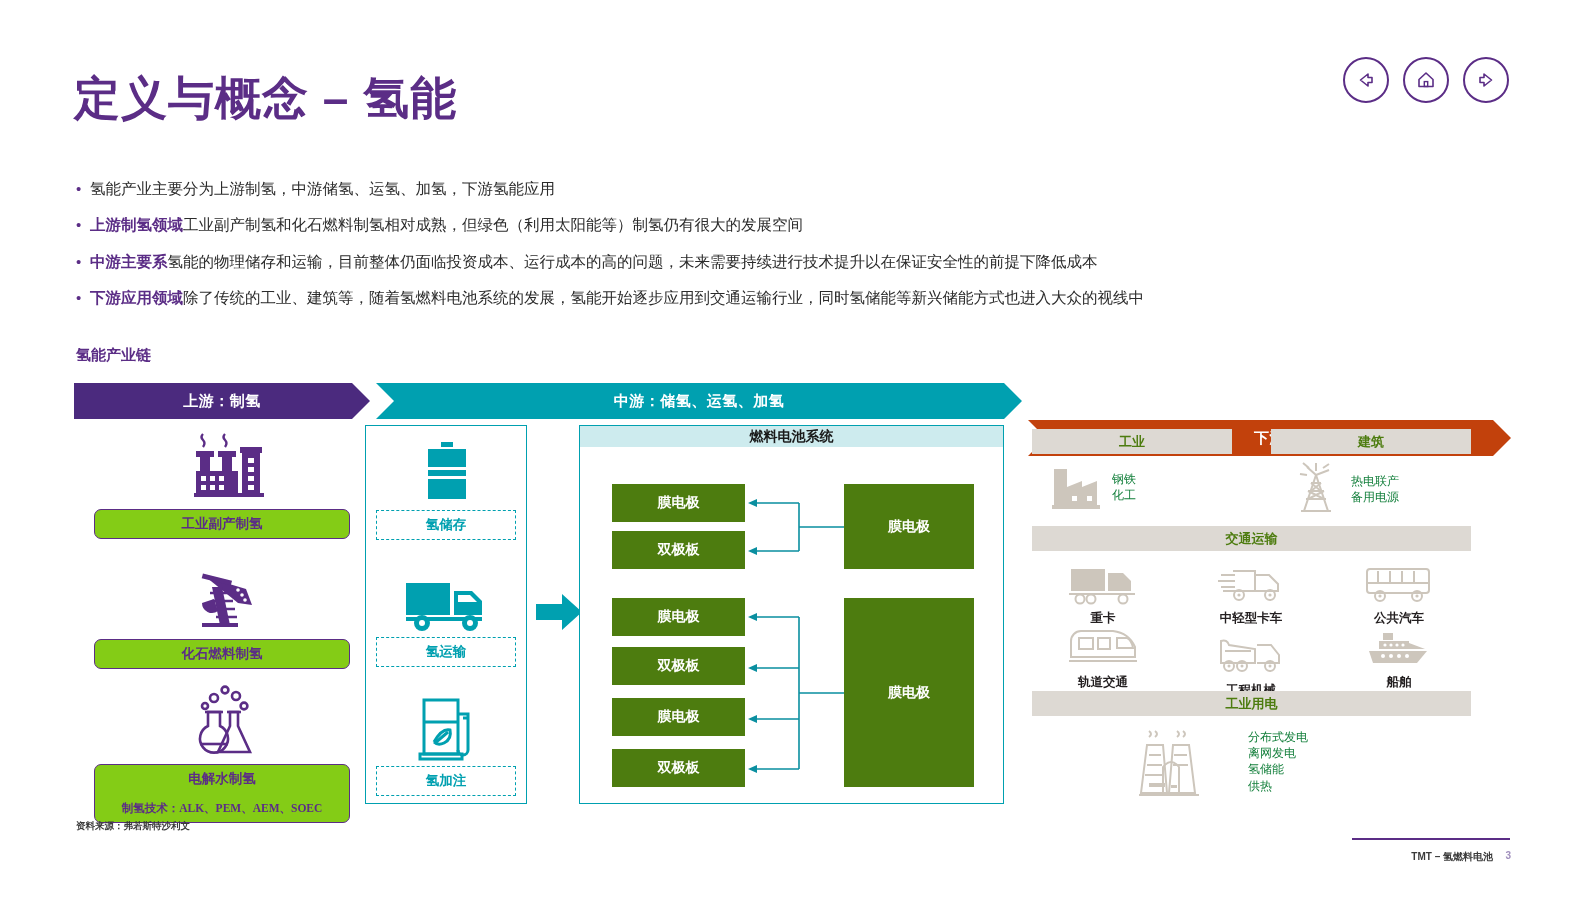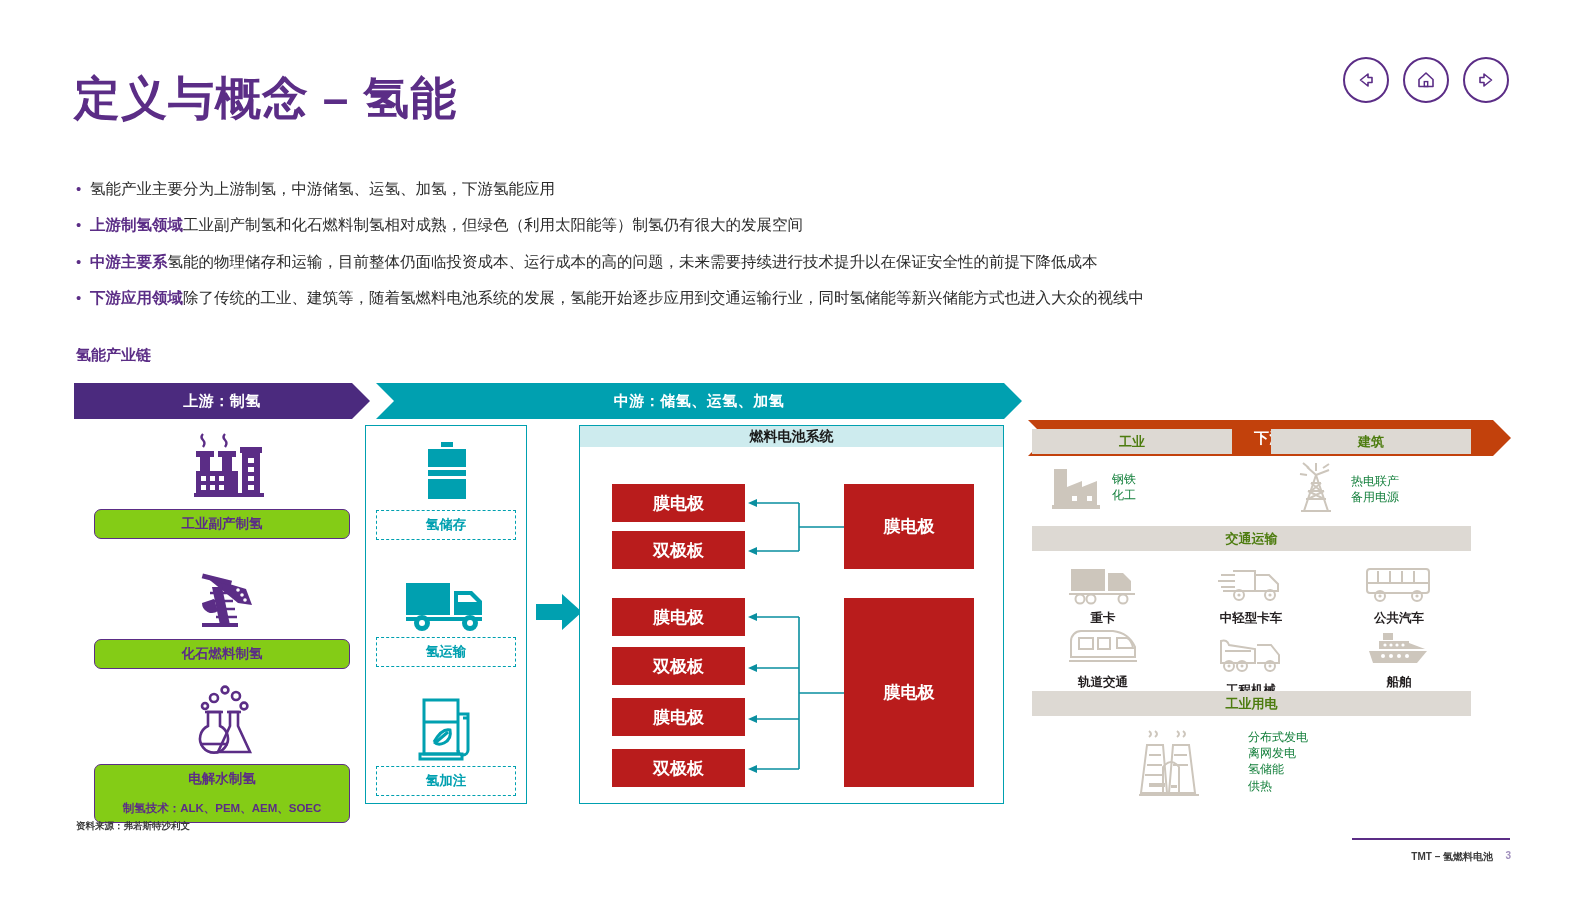--- a/index.html
+++ b/index.html
@@ -77,21 +77,21 @@
     padding:5px 3px; background:#fff;
   }
 
   .mid-arrow { position:absolute; left:462px; top:168px; width:46px; height:42px; }
 
   
   .fuel-box { position:absolute; left:505px; top:2px; width:425px; height:379px;
               border:1.6px solid #00a0b0; box-sizing:border-box; background:#fff; }
   .fuel-head { height:21px; background:#cdebee; display:flex; align-items:center; justify-content:center;
                font-size:14px; font-weight:bold; color:#1a1a1a; }
-  .tile { position:absolute; background:#b91c1c; color:#fff; font-size:17px; font-weight:bold;
+  .tile { position:absolute; background:#4d7c0f; color:#fff; font-size:14px; font-weight:bold;
           display:flex; align-items:center; justify-content:center;text-align:center; }
   .conn { position:absolute; }
 
   
   .col-down { position:absolute; left:954px; top:0; width:483px; height:385px; }
   .band { position:absolute; background:#ddd9d3; height:25px; display:flex; align-items:center;
           justify-content:center; font-size:13px; font-weight:bold; color:#4d7c0f; }
   .d-cell { position:absolute; display:flex; align-items:center; }
   .d-icon { width:70px; display:flex; align-items:center; justify-content:center; }
   .d-text { font-size:12px; color:#15803d; line-height:1.35; }
@@ -220,21 +220,21 @@
                 <circle cx="70" cy="36" r="1.8"></circle>
                 <circle cx="73" cy="41" r="1.8"></circle>
               </g>
           </svg>
         </div>
         <div class="up-label">
           <span>化石燃料制氢</span>
         </div>
       </div>
 
-      <div class="up-item" style="top:255px;">
+      <div class="up-item" style="top:255px;font-family:Liberation Serif, serif;">
         <div class="up-icon">
           <svg width="100" height="82" viewBox="0 0 100 82">
             <g stroke="#5b2d86" stroke-width="2.6" fill="none">
               <path d="M36 30 L36 44 a14 14 0 1 0 12 0 L48 30 Z"></path>
               <path d="M33 30 L51 30"></path>
               <path d="M28 62 L56 62"></path>
               <path d="M58 30 L58 44 L46 70 L78 70 L66 44 L66 30 Z"></path>
               <path d="M55 30 L69 30"></path>
               <circle cx="42" cy="16" r="4"></circle>
                 <circle cx="53" cy="8" r="3.4"></circle>

